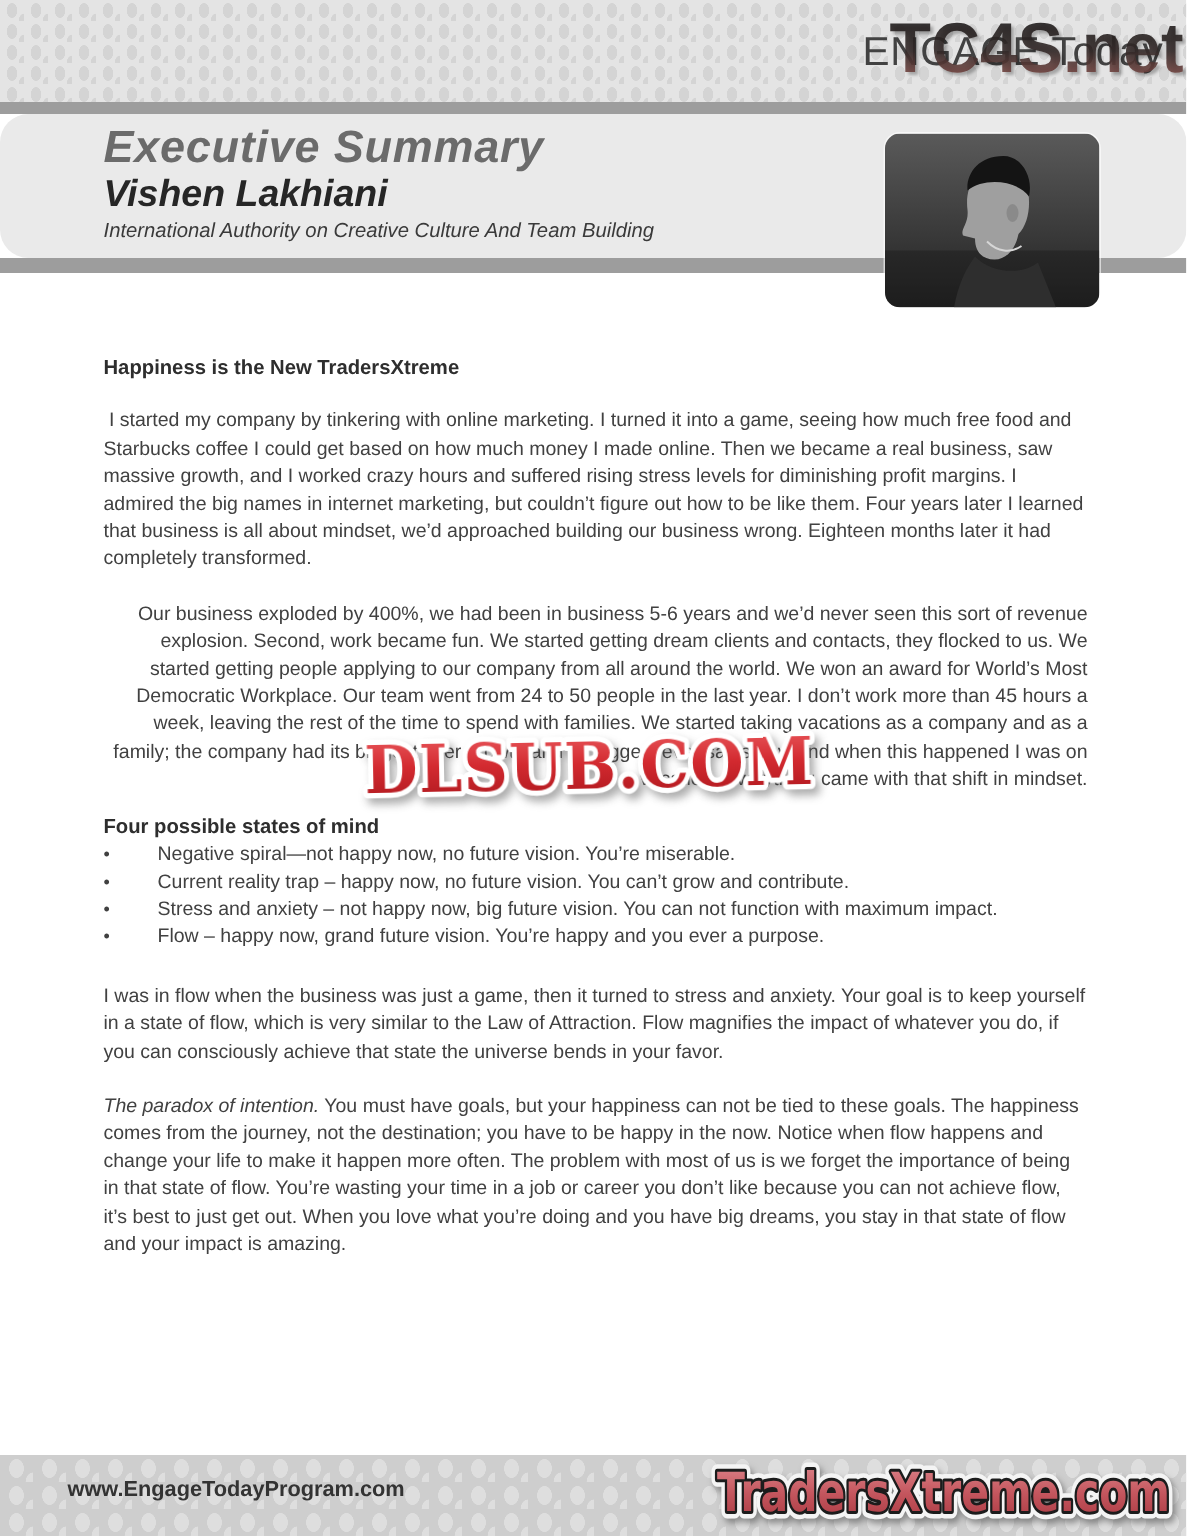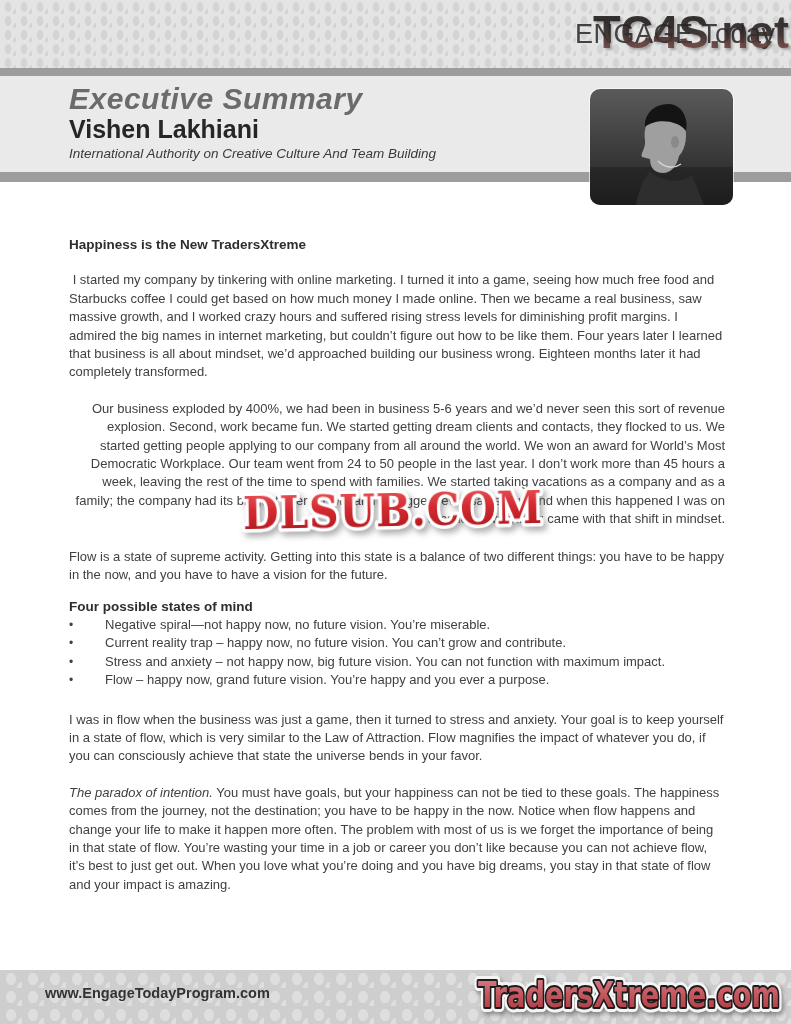--- a/index.html
+++ b/index.html
@@ -16,24 +16,24 @@
   .brand{position:absolute;left:527px;top:19px;font-size:27px;color:#424242;
     letter-spacing:0.5px;font-weight:normal;margin-left:48px;}
   .wm-top{position:absolute;left:591px;top:2px;filter:drop-shadow(2px 2px 1px rgba(0,0,0,0.30));}
 
   
   .bar{position:absolute;left:0;width:791px;background:#9d9d9d;}
   .bar1{top:68px;height:8px;}
   .bar2{top:172px;height:10px;}
 
   
-  .title-band{position:absolute;left:0;top:76px;width:791px;height:96px;background:#eaeaea;}
+  .title-band{position:absolute;left:0;top:76px;width:791px;height:96px;background:#eaeaea;border-radius:19px;}
   .doc-title{position:absolute;left:69px;top:6px;font-size:30px;font-style:italic;font-weight:bold;
     color:#6b6b6b;letter-spacing:0.5px;}
-  .doc-author{position:absolute;left:69px;top:39px;font-size:25px;font-weight:bold;
+  .doc-author{position:absolute;left:69px;top:39px;font-size:25px;font-style:italic;font-weight:bold;
     color:#262626;}
   .doc-subtitle{position:absolute;left:69px;top:70px;font-size:13.5px;font-style:italic;color:#3a3a3a;}
 
   
   .photo{position:absolute;left:590px;top:89px;width:143px;height:116px;border-radius:10px;
     overflow:hidden;z-index:6;box-shadow:0 0 0 1px rgba(255,255,255,0.6);}
 
   
   .body-col{position:absolute;left:69px;top:236px;width:656px;font-size:13px;line-height:18.4px;
     color:#414141;}
@@ -111,21 +111,20 @@
       <path d="M79,15 C62,15 54,27 55,38 C66,29 88,31 96,42 C99,29 91,15 79,15 Z" fill="#141414"></path>
       <ellipse cx="85" cy="53" rx="4" ry="6" fill="#8a8a8a"></ellipse>
       <path d="M68,72 C75,79 84,80 91,75" stroke="#d6d6d6" stroke-width="1.3" fill="none"></path>
     </svg>
   </div>
 
   <div class="body-col">
     <div class="h-bold">Happiness is the New TradersXtreme</div>
     <p class="p mt-p1"> I started my company by tinkering with online marketing. I turned it into a game, seeing how much free food and Starbucks coffee I could get based on how much money I made online. Then we became a real business, saw massive growth, and I worked crazy hours and suffered rising stress levels for diminishing profit margins. I admired the big names in internet marketing, but couldn’t figure out how to be like them. Four years later I learned that business is all about mindset, we’d approached building our business wrong. Eighteen months later it had completely transformed.</p>
     <p class="p mt-p2">Our business exploded by 400%, we had been in business 5-6 years and we’d never seen this sort of revenue explosion. Second, work became fun. We started getting dream clients and contacts, they flocked to us. We started getting people applying to our company from all around the world. We won an award for World’s Most Democratic Workplace. Our team went from 24 to 50 people in the last year. I don’t work more than 45 hours a week, leaving the rest of the time to spend with families. We started taking vacations as a company and as a family; the company had its biggest ever growth and its biggest ever sales day, and when this happened I was on vacation. Everything came with that shift in mindset.</p>
-    <p class="p mt-p3">Flow is a state of supreme activity. Getting into this state is a balance of two different things: you have to be happy in the now, and you have to have a vision for the future.</p>
     <div class="h-bold mt-h2">Four possible states of mind</div>
     <ul class="blist mt-ul">
       <li>
         <span class="marker">•</span>
         <span>Negative spiral—not happy now, no future vision. You’re miserable.</span>
       </li>
       <li>
         <span class="marker">•</span>
         <span>Current reality trap – happy now, no future vision. You can’t grow and contribute.</span>
       </li>

